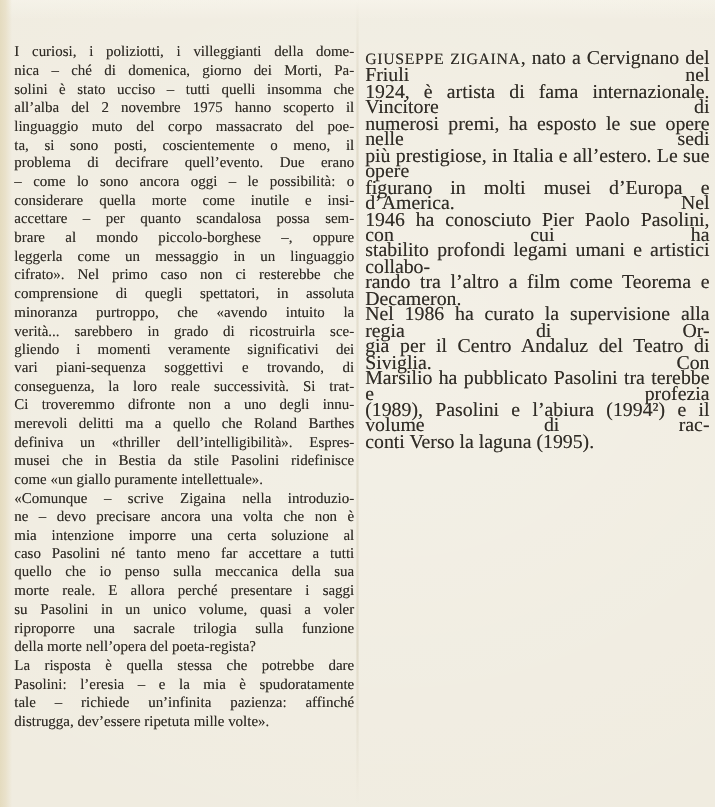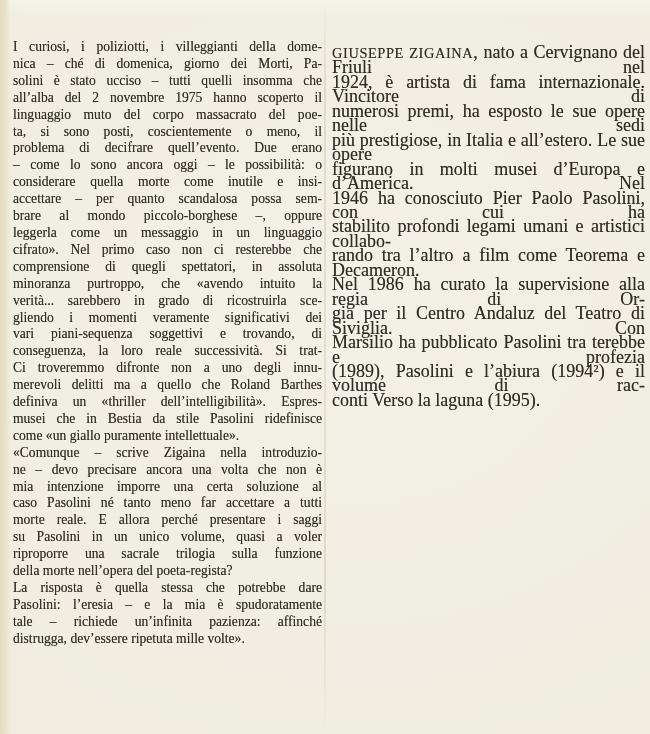--- a/index.html
+++ b/index.html
@@ -100,20 +100,21 @@
       <div class="line"><span>conseguenza, la loro reale successività. Si trat-</span></div>
       <div class="line"><span>Ci troveremmo difronte non a uno degli innu-</span></div>
       <div class="line"><span>merevoli delitti ma a quello che Roland Barthes</span></div>
       <div class="line"><span>definiva un «thriller dell’intelligibilità». Espres-</span></div>
       <div class="line"><span>musei che in </span><span class="i">Bestia da stile</span><span> Pasolini ridefinisce</span></div>
       <div class="line end"><span>come «un giallo puramente intellettuale».</span></div>
       <div class="line"><span>«Comunque – scrive Zigaina nella introduzio-</span></div>
       <div class="line"><span>ne – devo precisare ancora una volta che non è</span></div>
       <div class="line"><span>mia intenzione imporre una certa soluzione al</span></div>
       <div class="line"><span>caso Pasolini né tanto meno far accettare a tutti</span></div>
+      <div class="line"><span>quello che io penso sulla meccanica della sua</span></div>
       <div class="line"><span>morte reale. E allora perché presentare i saggi</span></div>
       <div class="line"><span>su Pasolini in un unico volume, quasi a voler</span></div>
       <div class="line"><span>riproporre una sacrale trilogia sulla funzione</span></div>
       <div class="line end"><span>della morte nell’opera del poeta-regista?</span></div>
       <div class="line"><span>La risposta è quella stessa che potrebbe dare</span></div>
       <div class="line"><span>Pasolini: l’eresia – e la mia è spudoratamente</span></div>
       <div class="line"><span>tale – richiede un’infinita pazienza: affinché</span></div>
       <div class="line end"><span>distrugga, dev’essere ripetuta mille volte».</span></div>
     </div>
   <div class="col col-right">

